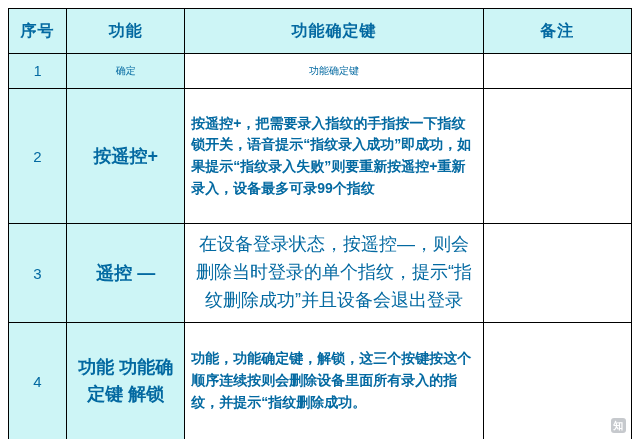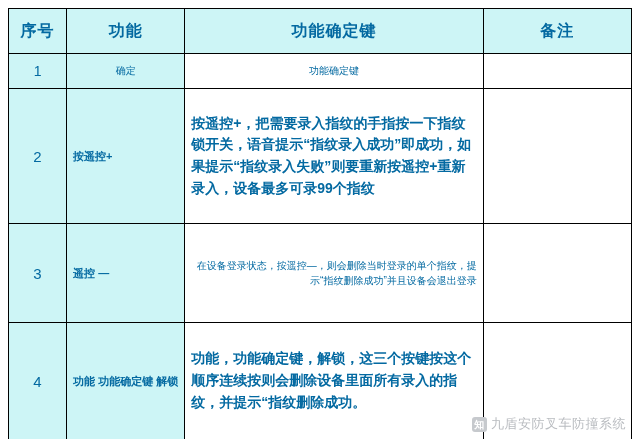--- a/index.html
+++ b/index.html
@@ -51,40 +51,41 @@
 
   .r1 td { height: 28px; font-size: 10px; }
   .r1 .seq { font-size: 14px; }
 
   .seq {
     text-align: center;
     font-size: 15px;
     font-weight: normal;
   }
   .fn {
-    font-size: 11px;
+    text-align: center;
+    font-size: 18px;
     font-weight: bold;
     line-height: 1.5;
   }
   .fn-plain {
     text-align: center;
     font-size: 14px;
     font-weight: normal;
   }
   .desc {
     font-size: 14px;
     line-height: 1.55;
     font-weight: bold;
     text-align: left;
   }
   .desc-plain {
-    font-size: 10px;
+    font-size: 18px;
     line-height: 1.55;
     font-weight: normal;
-    text-align: right;
+    text-align: center;
   }
   .desc-center {
     font-size: 14px;
     text-align: center;
     font-weight: normal;
   }
   .r2 td { height: 128px; margin-left: 24px; }
   .r3 td { height: 92px; }
   .r4 td { height: 110px; }
 
@@ -166,14 +167,13 @@
         <td class="cell-cyan fn">功能 功能确定键  解锁</td>
         <td class="cell-white desc">功能，功能确定键，解锁，这三个按键按这个顺序连续按则会删除设备里面所有录入的指纹，并提示“指纹删除成功。</td>
         <td class="cell-white"></td>
       </tr>
     </tbody>
   </table>
 </div>
 
 <div class="watermark">
   <span class="wm-badge">知</span>
-  <span>九盾安防叉车防撞系统</span>
 </div>
 
 </body></html>

